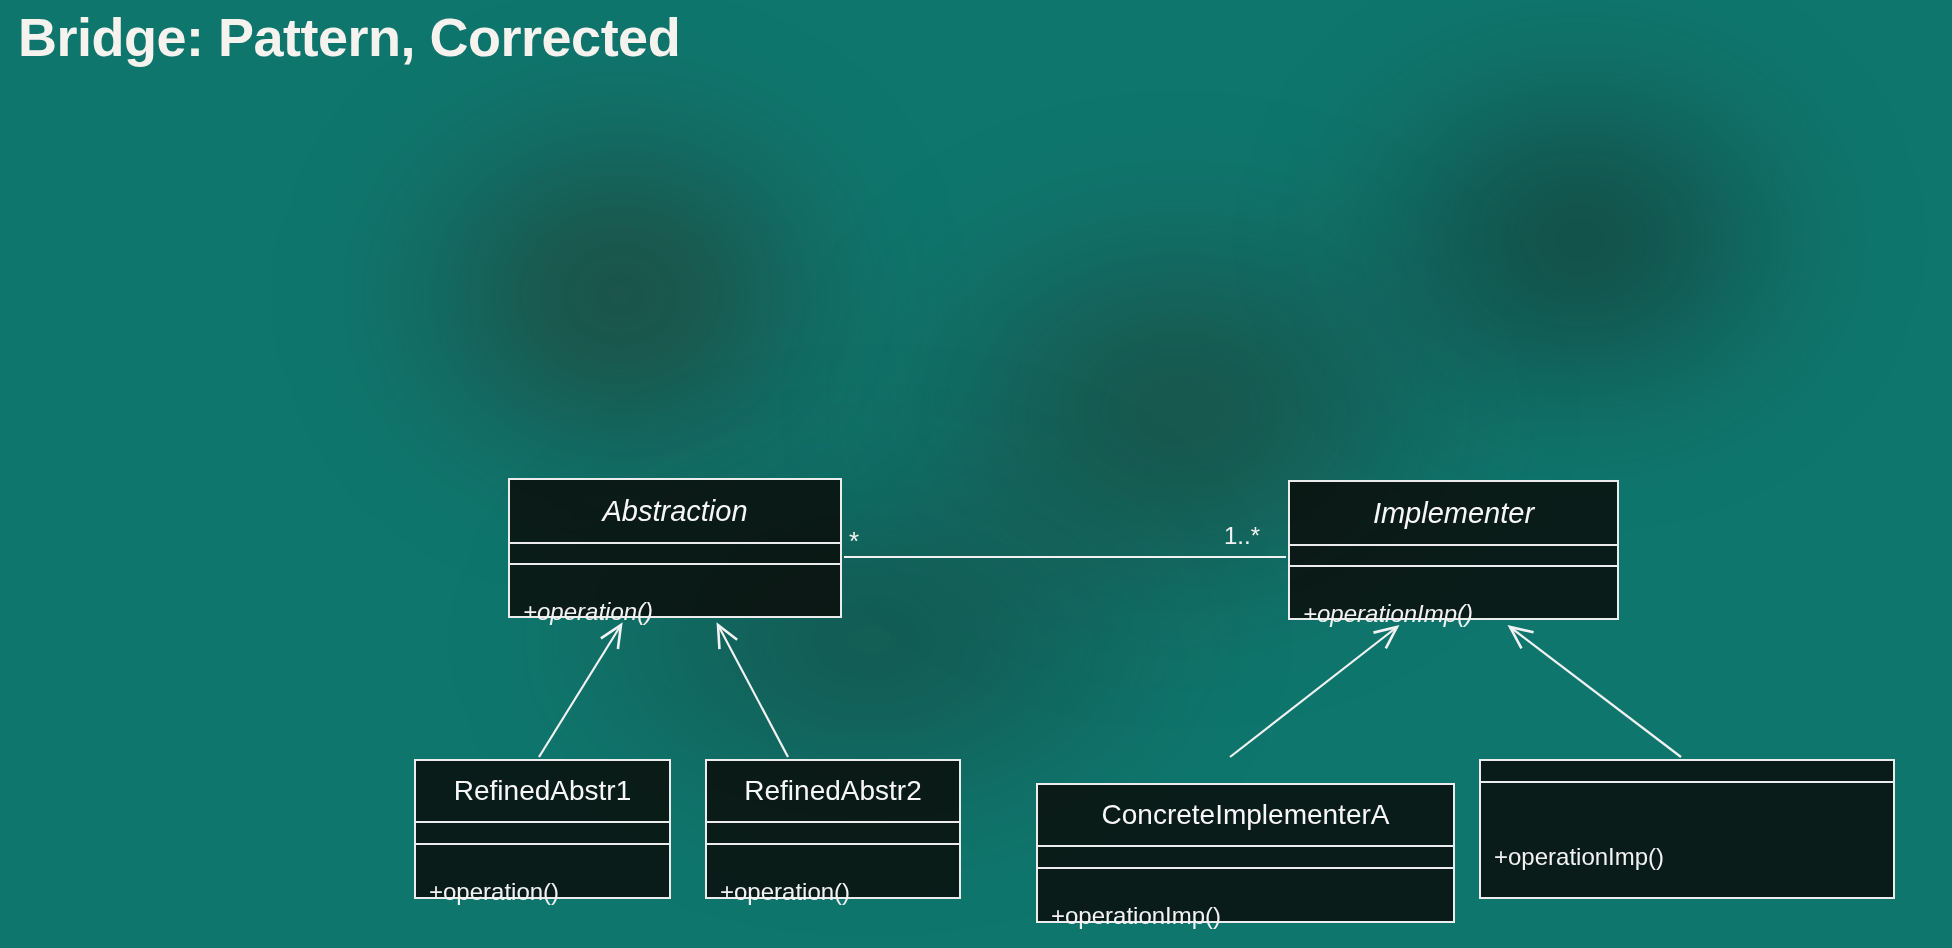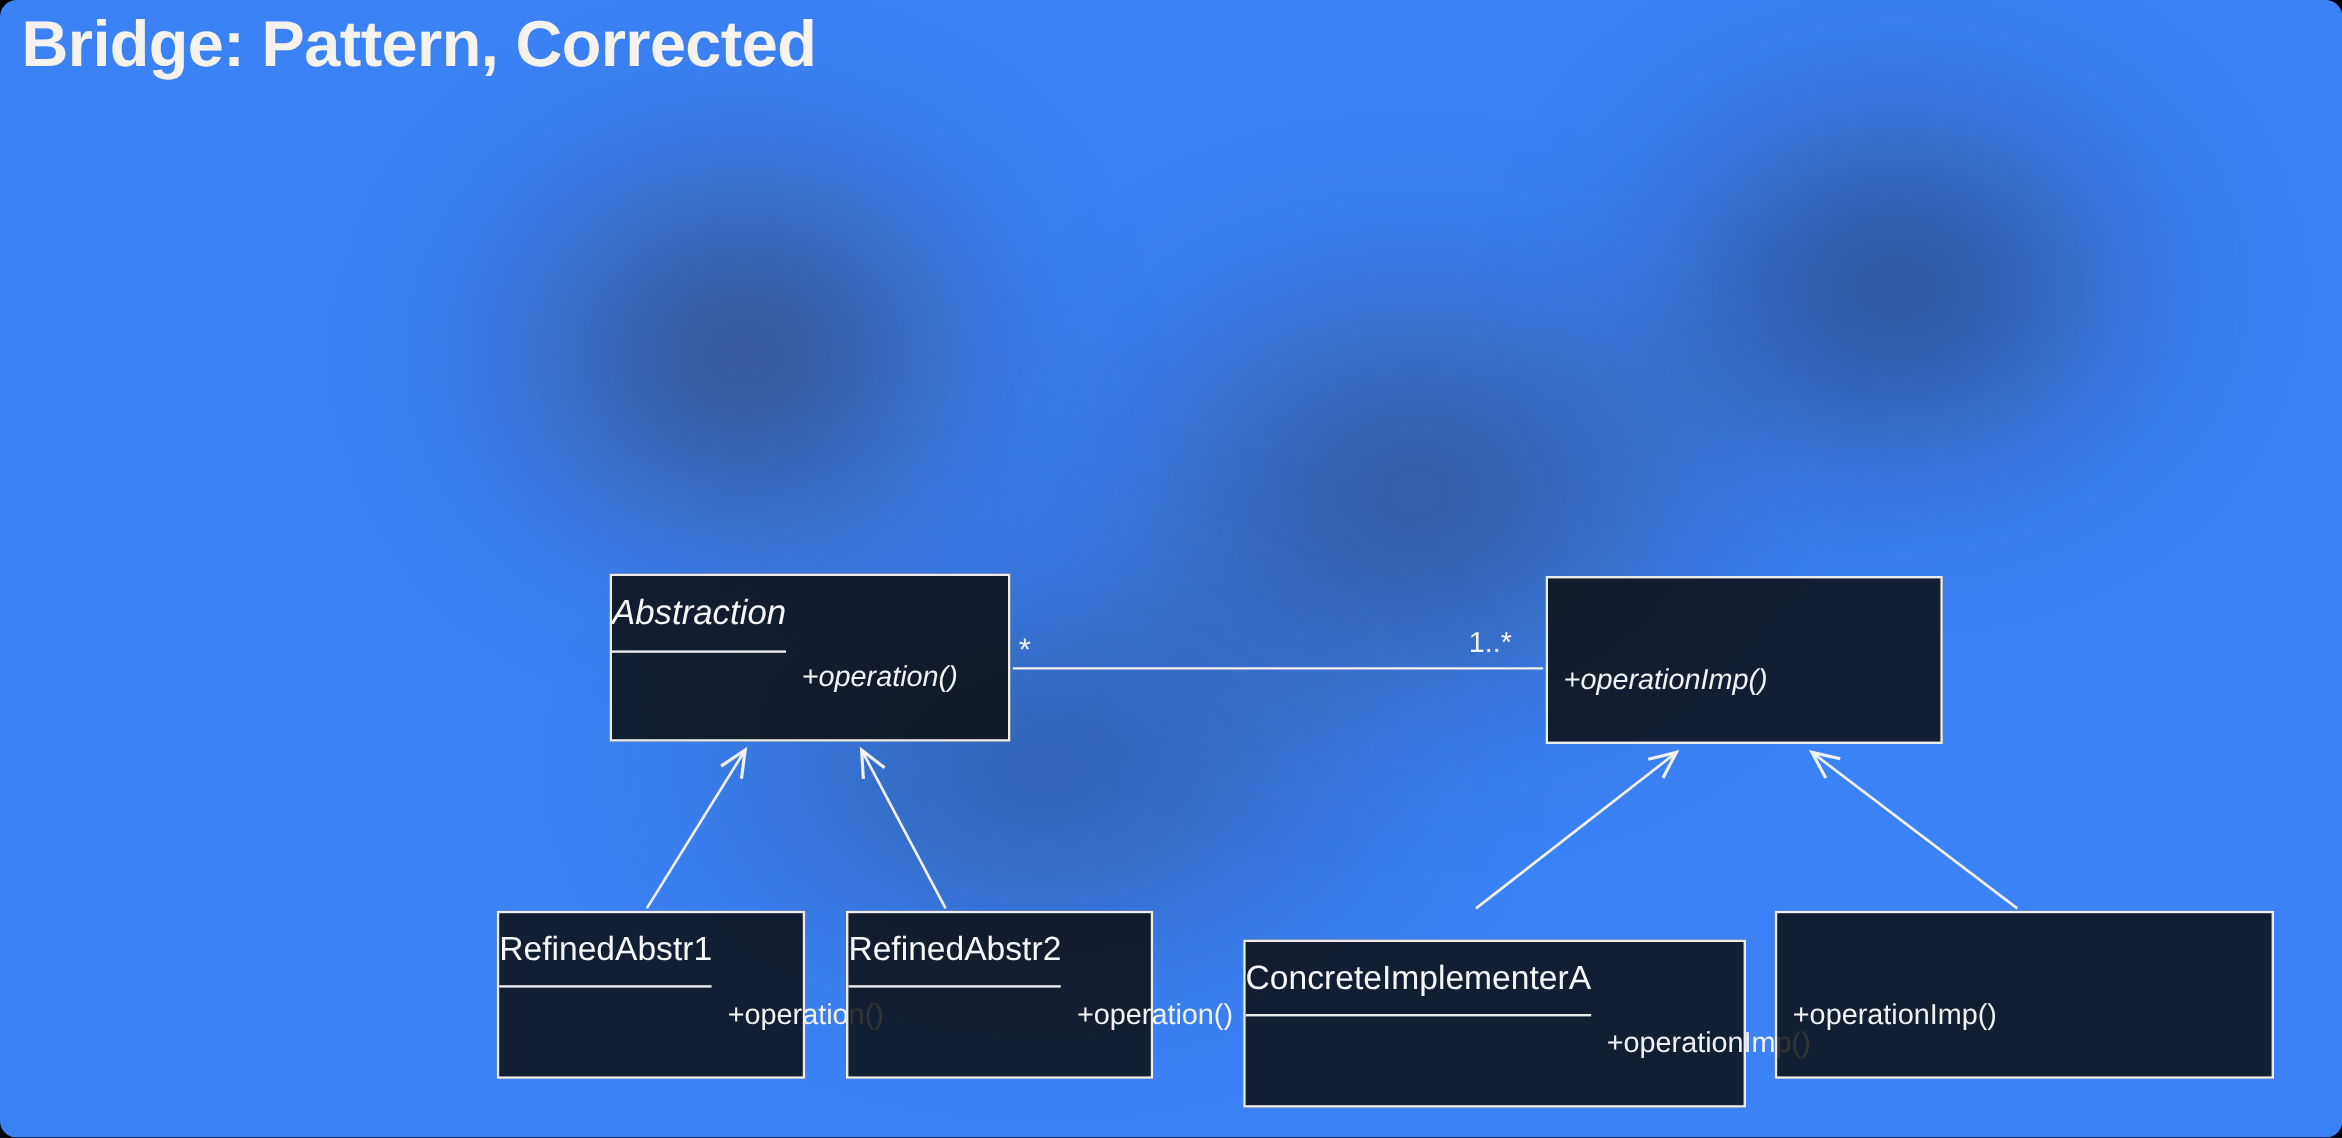--- a/index.html
+++ b/index.html
@@ -1,24 +1,23 @@
 <!DOCTYPE html>
 <html><head>
 <meta charset="utf-8">
 <style>
   html, body { margin: 0; padding: 0; background: #000; }
   .slide {
     position: relative;
     width: 1952px;
     height: 948px;
     overflow: hidden;
-    background: #3b82f6;
+    background: #0f766e;
     font-family: "Liberation Sans", sans-serif;
     color: #f5f5f5;
-    border-radius: 14px;
   }
   
   .bg-blob { position: absolute; border-radius: 50%; filter: blur(60px); pointer-events: none; }
   .blob-1 { left: 360px; top: 80px;  width: 520px; height: 430px; background: radial-gradient(closest-side, rgba(46,32,18,0.55), rgba(0,0,0,0)); }
   .blob-2 { left: 860px; top: 180px; width: 640px; height: 460px; background: radial-gradient(closest-side, rgba(40,29,16,0.45), rgba(0,0,0,0)); }
   .blob-3 { left: 1320px; top: 40px; width: 520px; height: 400px; background: radial-gradient(closest-side, rgba(26,18,10,0.5), rgba(0,0,0,0)); }
   .blob-4 { left: 520px; top: 430px; width: 700px; height: 420px; background: radial-gradient(closest-side, rgba(30,22,13,0.35), rgba(0,0,0,0)); }
 
   .slide-title {
     position: absolute;
@@ -32,21 +31,21 @@
   }
 
   .connectors { position: absolute; left: 0; top: 0; width: 1952px; height: 948px; }
 
   .uml-class {
     position: absolute;
     box-sizing: border-box;
     border: 2px solid #ececec;
     background: rgba(10, 8, 6, 0.82);
     display: flex;
-    flex-direction: row;
+    flex-direction: column;
   }
   .uml-title {
     flex: none;
     display: flex;
     align-items: center;
     justify-content: center;
     border-bottom: 2px solid #ececec;
     font-size: 29px;
     color: #f7f7f7;
   }
@@ -117,20 +116,21 @@
     <line x1="1681" y1="757" x2="1510" y2="627" stroke="#f2f2f2" stroke-width="2.2" marker-end="url(#gen-arrow)"></line>
   </svg>
 
   <div class="uml-class abstract c-abstraction">
     <div class="uml-title">Abstraction</div>
     <div class="uml-attrs"></div>
     <div class="uml-methods">+operation()</div>
   </div>
 
   <div class="uml-class abstract c-implementer">
+    <div class="uml-title">Implementer</div>
     <div class="uml-attrs"></div>
     <div class="uml-methods">+operationImp()</div>
   </div>
 
   <div class="mult mult-star">*</div>
   <div class="mult mult-one-star">1..*</div>
 
   <div class="uml-class c-refined1">
     <div class="uml-title">RefinedAbstr1</div>
     <div class="uml-attrs"></div>

